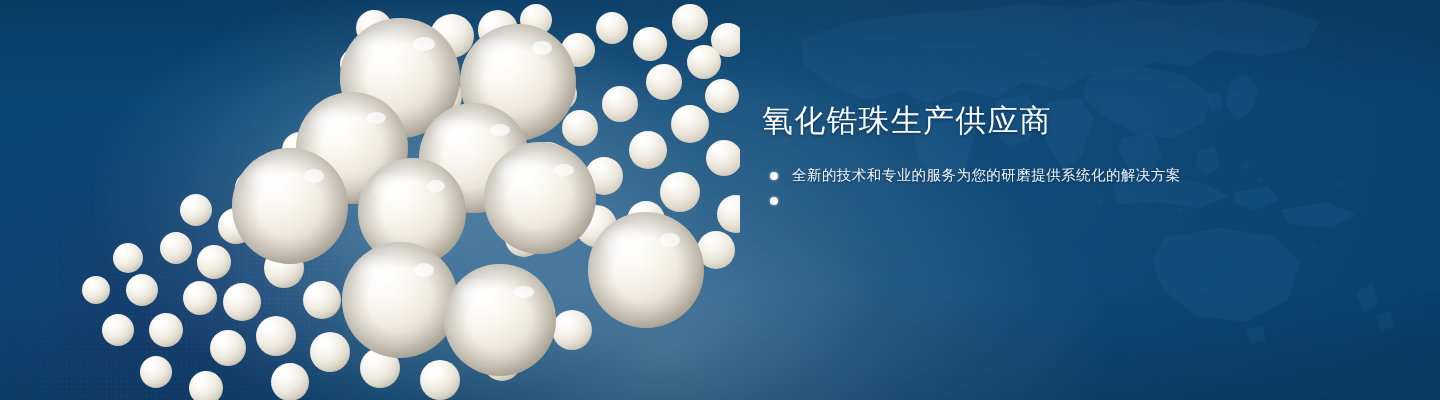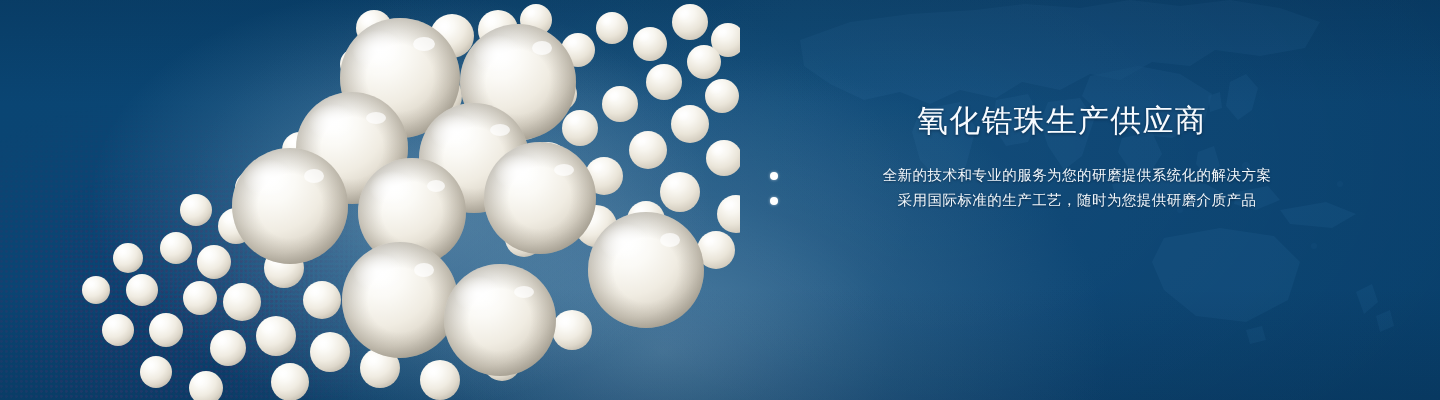--- a/index.html
+++ b/index.html
@@ -6,21 +6,20 @@
   html,body{margin:0;padding:0;background:#073f6b;}
   *{box-sizing:border-box;}
 
   .banner{
     position:relative;
     width:1440px;
     height:400px;
     overflow:hidden;
     font-family:"Liberation Sans","DejaVu Sans",sans-serif;
     background:#0a4674;
-    text-align:center;
   }
 
   
   .bg-base{
     position:absolute; inset:0;
     background:
       radial-gradient(ellipse 620px 420px at 46% 88%, rgba(120,160,190,0.55) 0%, rgba(80,125,160,0.30) 38%, rgba(20,70,115,0.0) 72%),
       radial-gradient(ellipse 520px 330px at 38% 52%, rgba(70,120,160,0.40) 0%, rgba(20,70,115,0.0) 70%),
       linear-gradient(104deg, #0a4573 0%, #0a4674 34%, #0b4876 52%, #0a4473 72%, #09406c 100%);
   }
@@ -403,18 +402,17 @@
   <div class="copy">
     <h1 class="headline">氧化锆珠生产供应商</h1>
 
     <ul class="bullets">
       <li class="bullet">
         <span class="dot"></span>
         <span>全新的技术和专业的服务为您的研磨提供系统化的解决方案</span>
       </li>
       <li class="bullet">
         <span class="dot"></span>
-        <span>采用国际标准的生产工艺，随时为您提供研磨介质产品</span>
       </li>
     </ul>
   </div>
 
 </div>
 
 </body></html>

